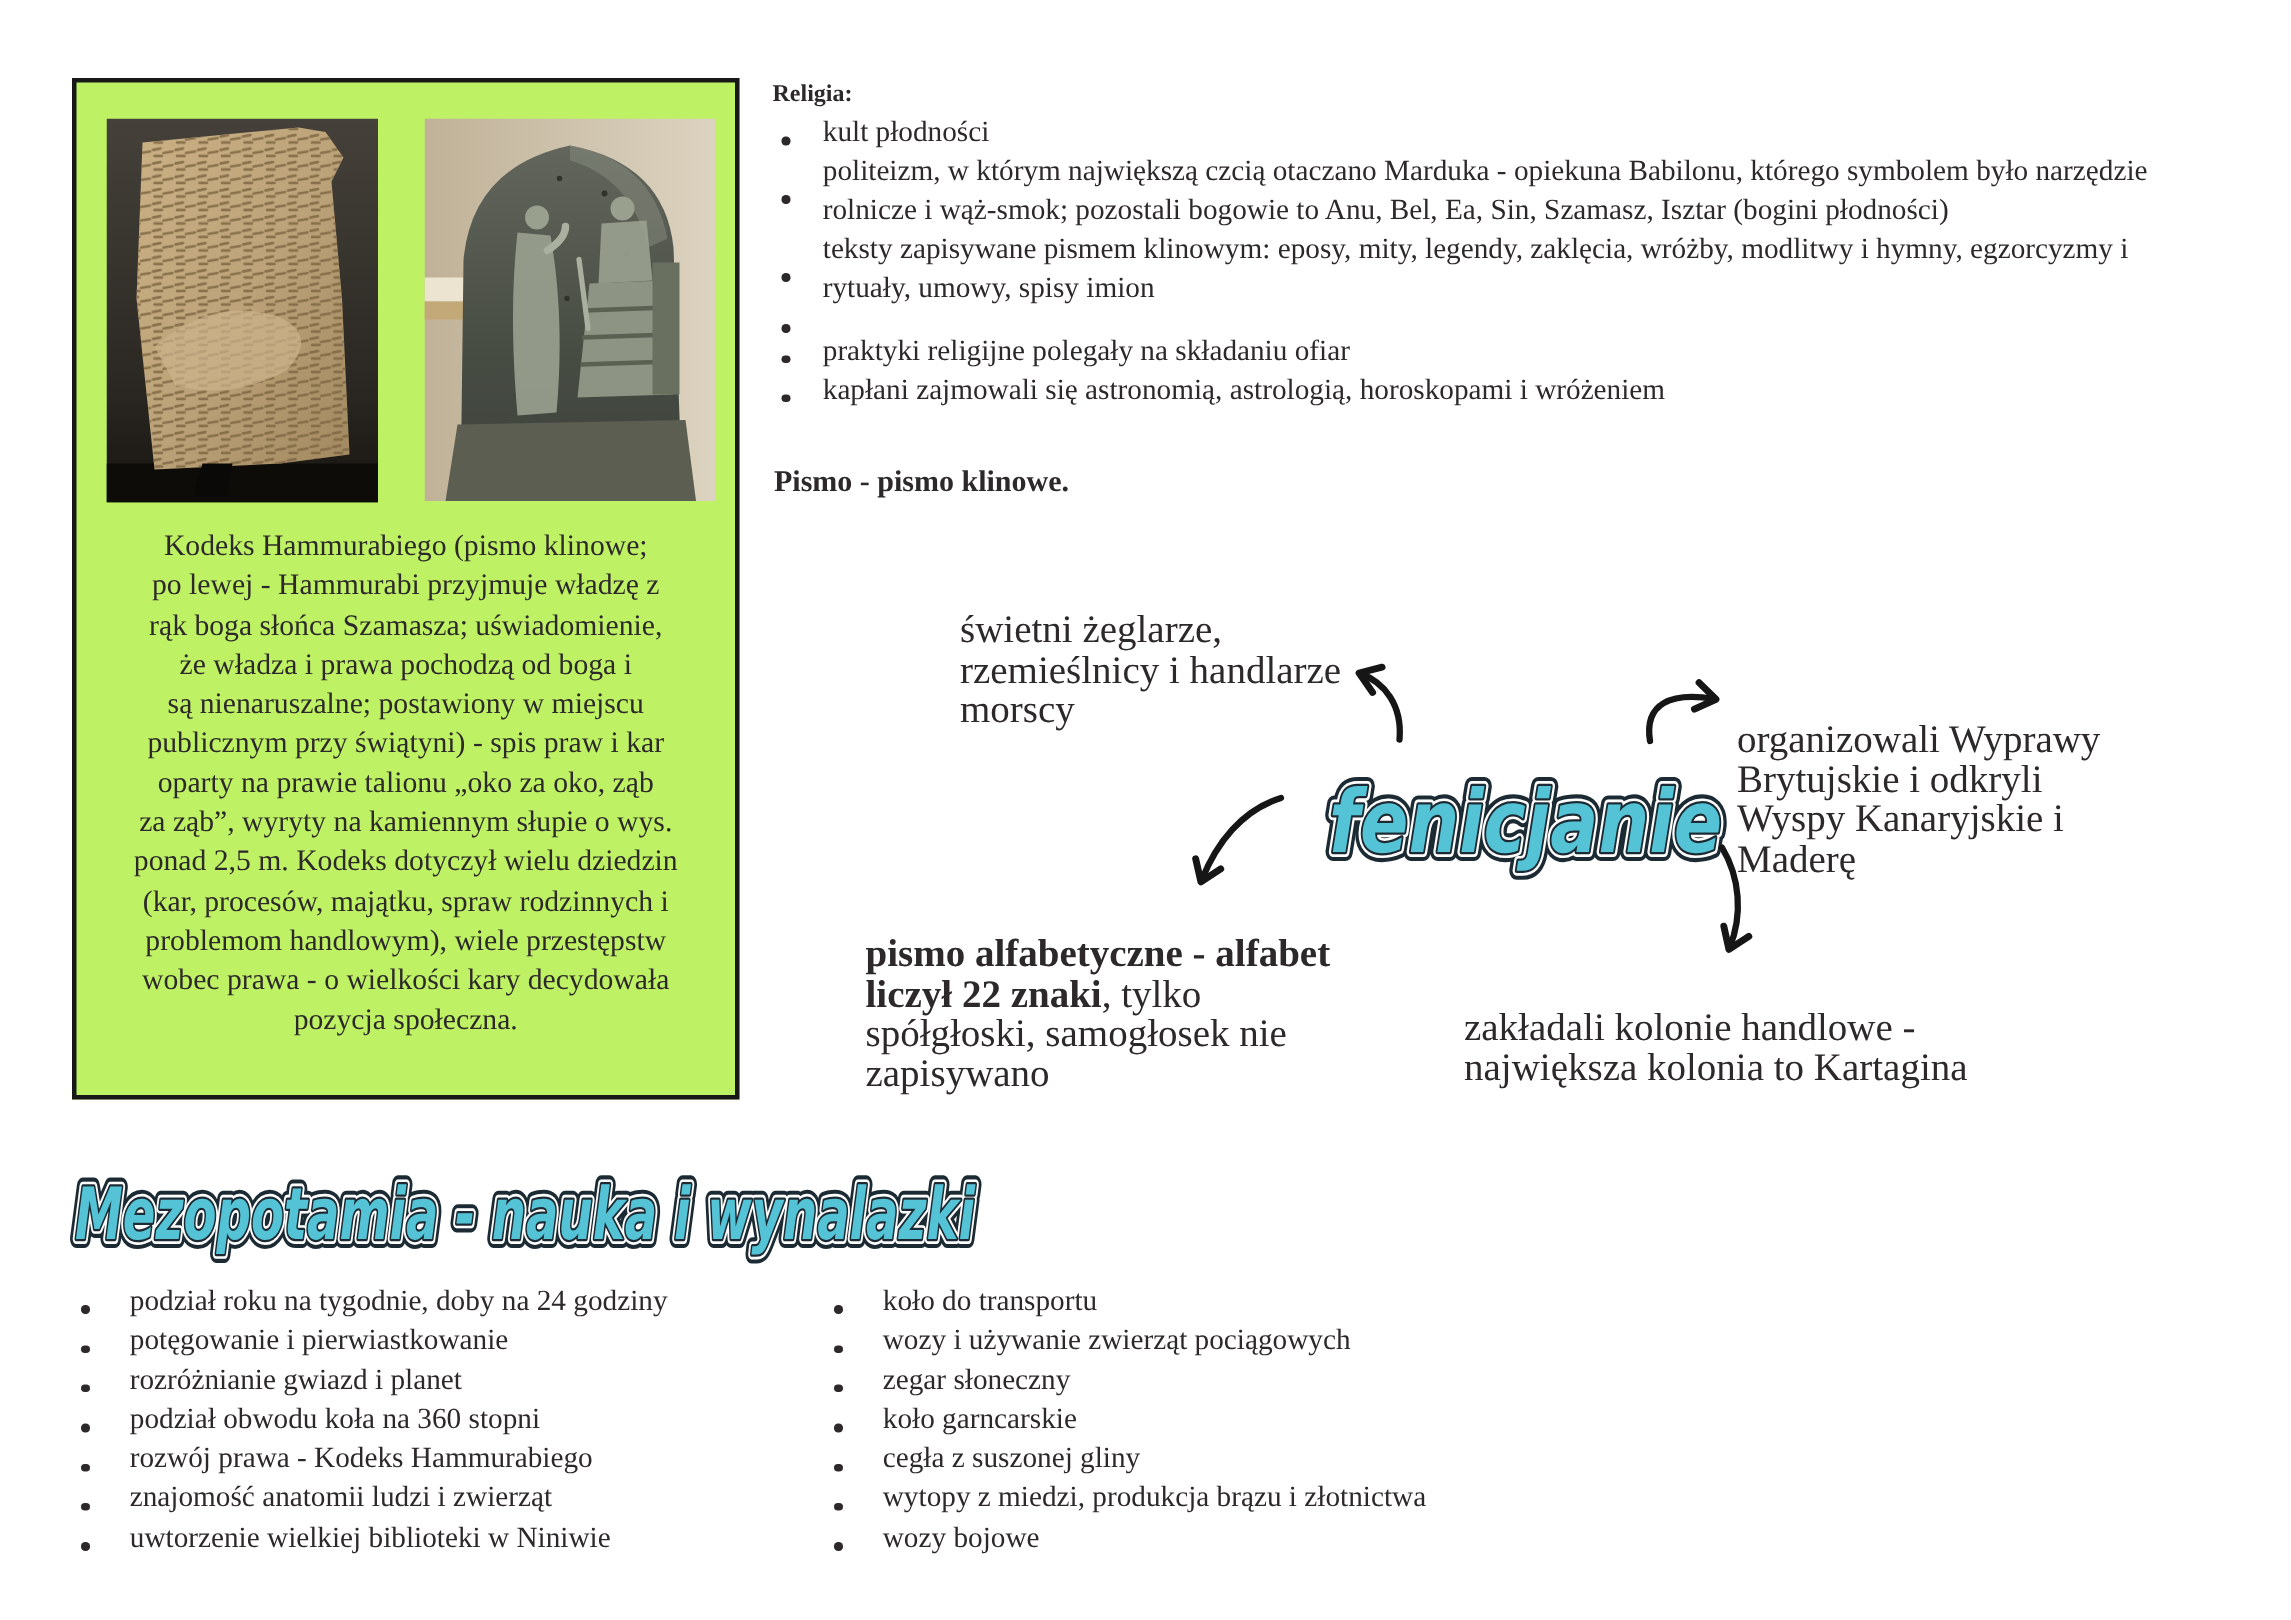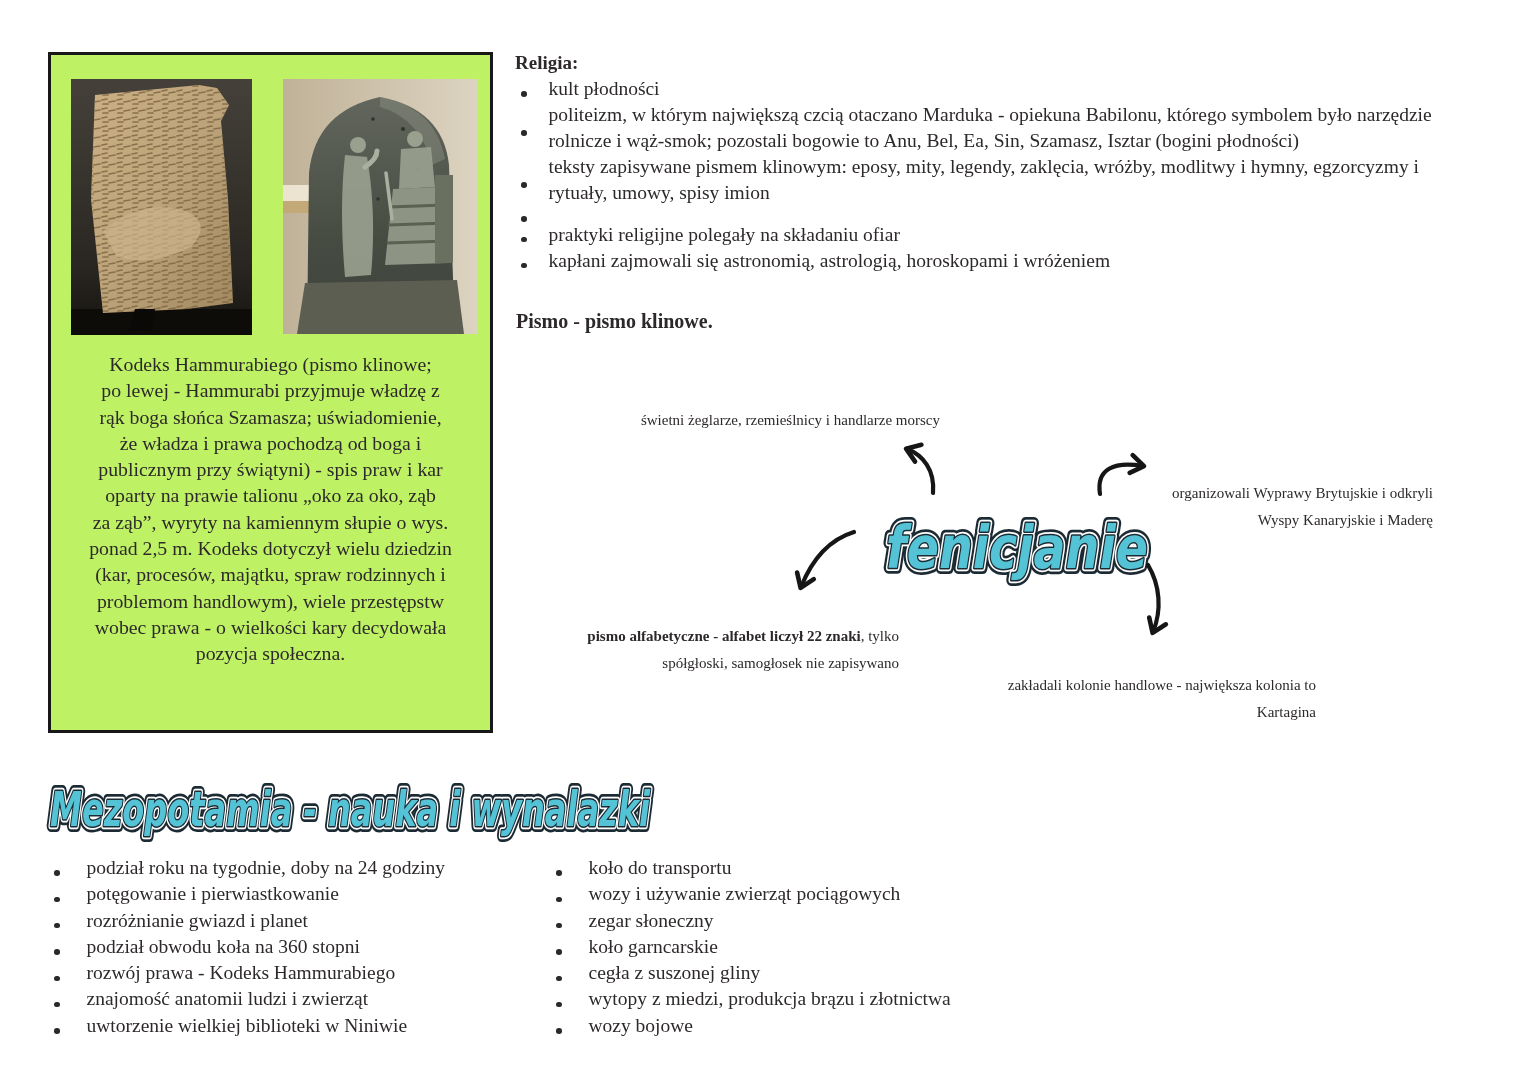--- a/index.html
+++ b/index.html
@@ -11,29 +11,29 @@
              border:3px solid #181818;box-sizing:border-box;background:#bef264;}
   .photo{position:absolute;top:24px;}
   .photo.ph-left{left:20px;}
   .photo.ph-right{left:232px;}
   .photo svg{display:block;}
   .caption{position:absolute;left:6px;right:6px;top:296px;text-align:center;
            font-size:19.8px;line-height:26.3px;}
 
   
   .religia{position:absolute;left:515px;top:50px;width:945px;font-size:19.5px;line-height:26px;}
-  .sec-title{font-weight:bold;font-size:19px;line-height:26px;}
+  .sec-title{font-weight:bold;font-size:16px;line-height:26px;}
   .b-row{display:flex;align-items:center;}
   .b-dot{flex:0 0 auto;width:5.5px;height:5.5px;border-radius:50%;background:#2d292a;margin:10px 0 0 6px;}
   .b-text{margin-left:22px;}
 
   .pismo{position:absolute;left:516px;top:310px;font-weight:bold;font-size:20px;}
 
   
-  .node{position:absolute;text-align:right;font-size:15px;line-height:26.5px;}
+  .node{position:absolute;text-align:left;font-size:26px;line-height:26.5px;}
   #node-sailors{left:640px;top:407px;width:300px;}
   #node-expeditions{left:1158px;top:480px;width:275px;}
   #node-alphabet{left:577px;top:623px;width:322px;}
   #node-colonies{left:976px;top:672px;width:340px;}
   .bold{font-weight:bold;}
 
   .overlay{position:absolute;left:0;top:0;width:1527px;height:1080px;pointer-events:none;}
 
   
   .script-svg{position:absolute;overflow:visible;}
@@ -114,20 +114,21 @@
         <path d="M106,128 L162,126 M105,146 L164,144 M104,164 L165,162" stroke="#5a6052" stroke-width="3" fill="none"></path>
         <rect x="152" y="96" width="18" height="88" fill="#6a7060"></rect>
         <path d="M103,94 L109,140" stroke="#aab0a0" stroke-width="3.5" stroke-linecap="round"></path>
       </svg>
     </div>
     <div class="caption">
         <div class="caption-line">Kodeks Hammurabiego (pismo klinowe;</div>
         <div class="caption-line">po lewej - Hammurabi przyjmuje władzę z</div>
         <div class="caption-line">rąk boga słońca Szamasza; uświadomienie,</div>
         <div class="caption-line">że władza i prawa pochodzą od boga i</div>
+        <div class="caption-line">są nienaruszalne; postawiony w miejscu</div>
         <div class="caption-line">publicznym przy świątyni) - spis praw i kar</div>
         <div class="caption-line">oparty na prawie talionu „oko za oko, ząb</div>
         <div class="caption-line">za ząb”, wyryty na kamiennym słupie o wys.</div>
         <div class="caption-line">ponad 2,5 m. Kodeks dotyczył wielu dziedzin</div>
         <div class="caption-line">(kar, procesów, majątku, spraw rodzinnych i</div>
         <div class="caption-line">problemom handlowym), wiele przestępstw</div>
         <div class="caption-line">wobec prawa - o wielkości kary decydowała</div>
         <div class="caption-line">pozycja społeczna.</div>
       </div>
   </div>

